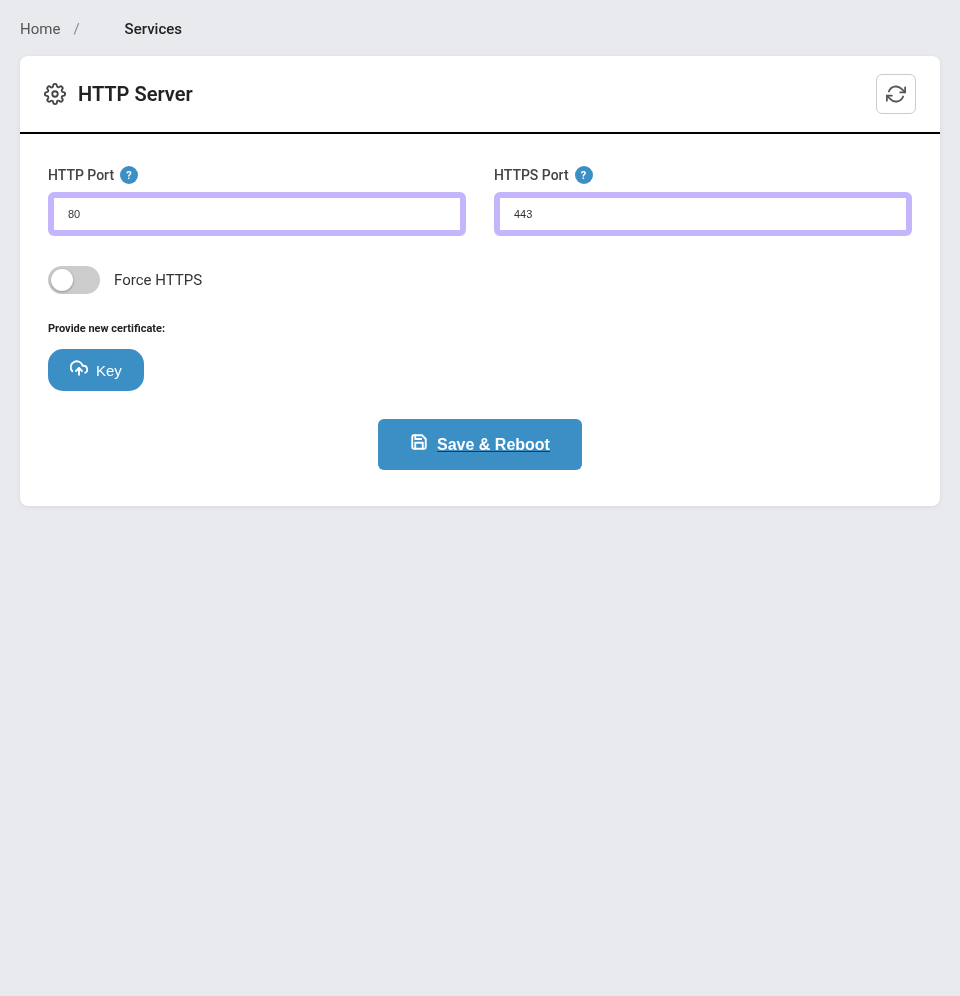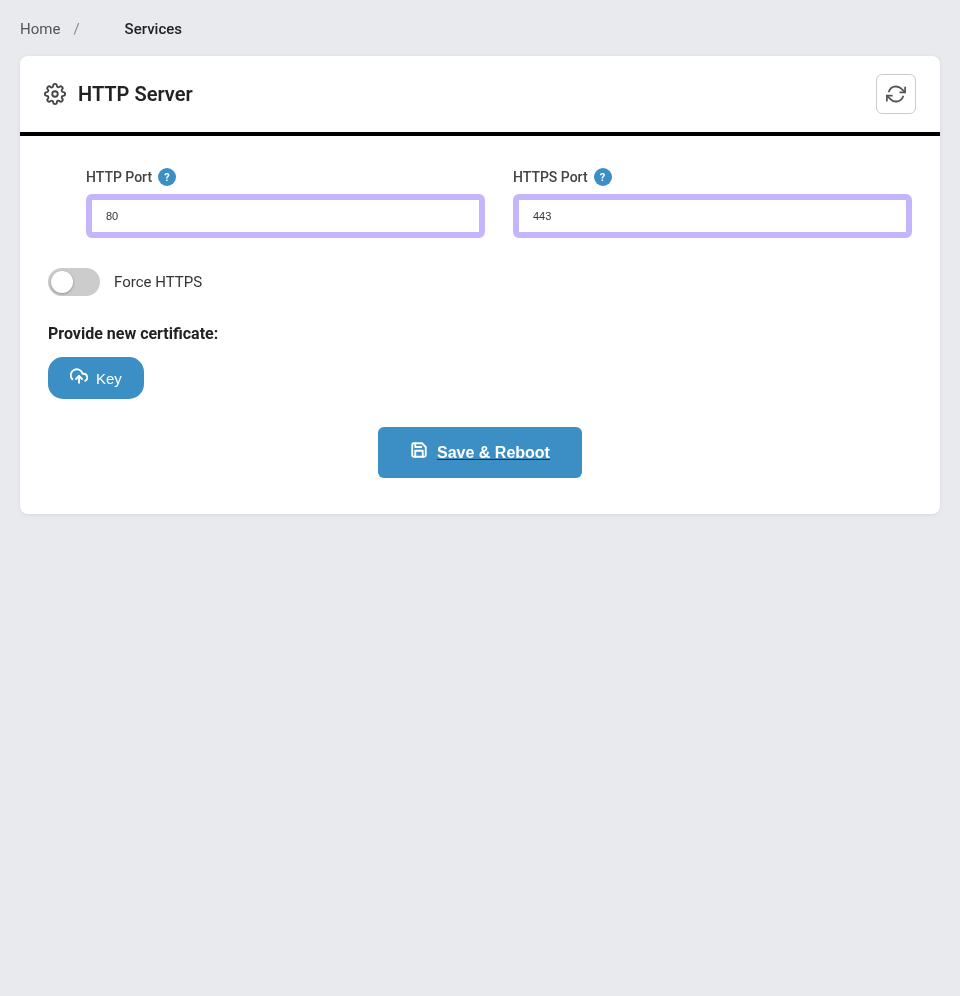--- a/index.html
+++ b/index.html
@@ -43,21 +43,21 @@
       box-shadow: 0 1px 4px rgba(0,0,0,0.08);
       overflow: hidden;
       max-width: 920px;
     }
 
     .card-header {
       display: flex;
       align-items: center;
       justify-content: space-between;
       padding: 18px 24px;
-      border-bottom: 4px solid #000000;
+      border-bottom: 2px solid #000000;
     }
 
     .card-header-left {
       display: flex;
       align-items: center;
       gap: 12px;
     }
 
     .gear-icon {
       width: 22px;
@@ -86,21 +86,20 @@
     }
 
     .card-body {
       padding: 32px 28px 36px;
     }
 
     .ports-row {
       display: flex;
       gap: 28px;
       margin-bottom: 30px;
-      margin-left: 38px;
     }
 
     .field-group {
       flex: 1;
       display: flex;
       flex-direction: column;
       gap: 8px;
     }
 
     .field-label {
@@ -182,21 +181,21 @@
     .toggle-label-text {
       font-size: 15px;
       color: #333;
     }
 
     .cert-section {
       margin-bottom: 28px;
     }
 
     .cert-title {
-      font-size: 16px;
+      font-size: 11px;
       font-weight: 700;
       color: #222;
       margin-bottom: 14px;
     }
 
     .cert-buttons {
       display: flex;
       gap: 14px;
     }
 

